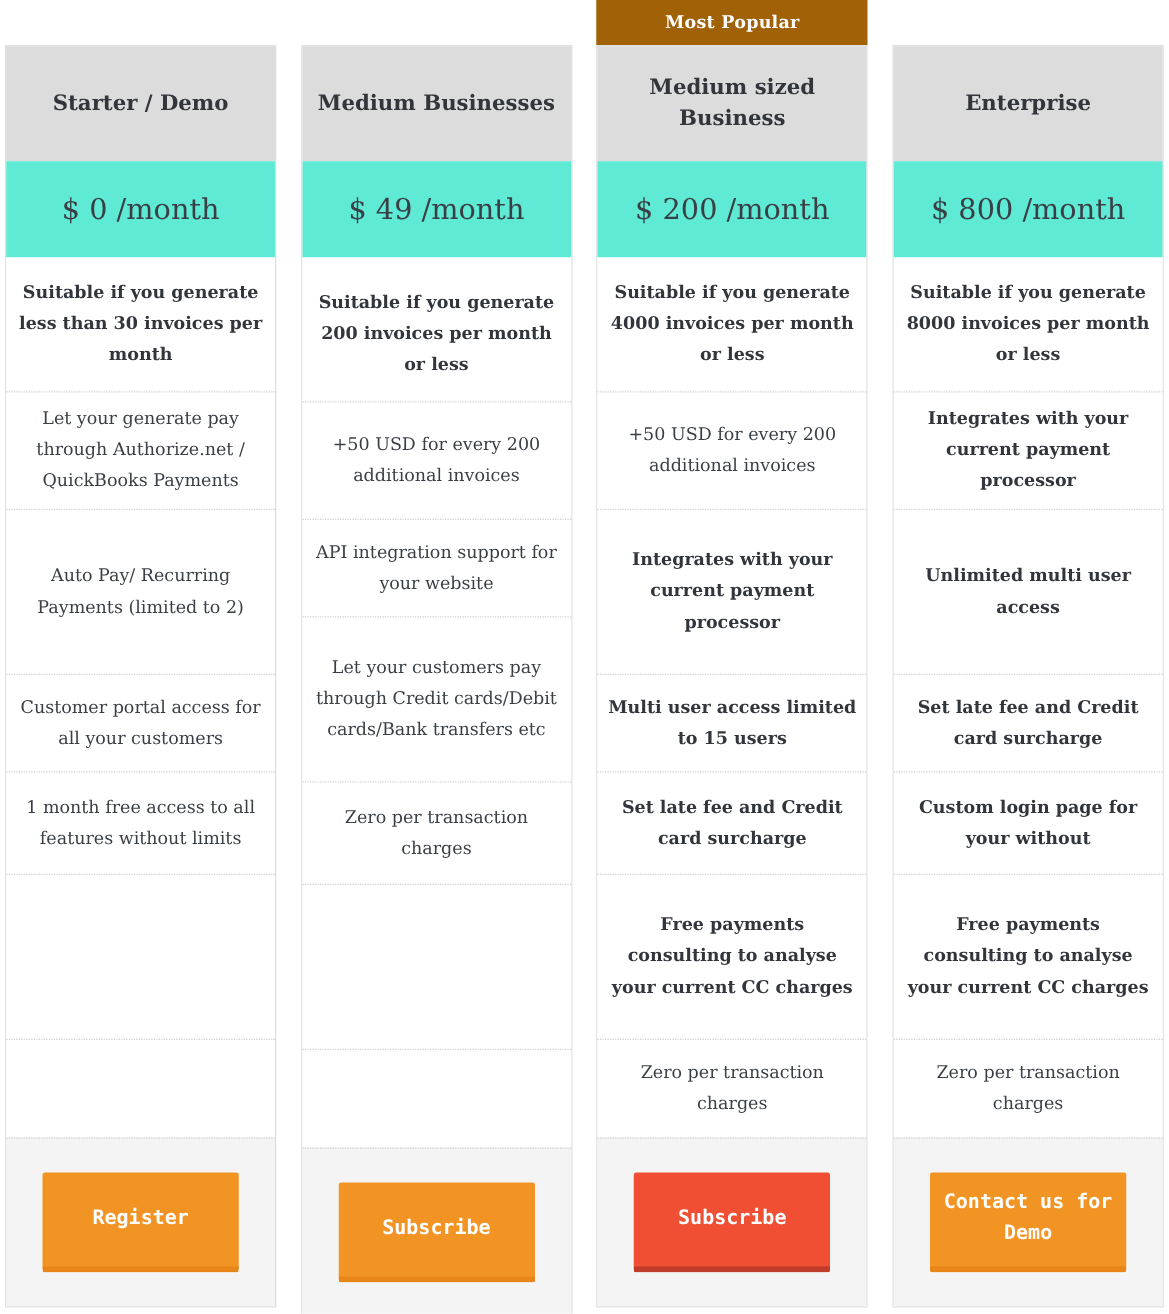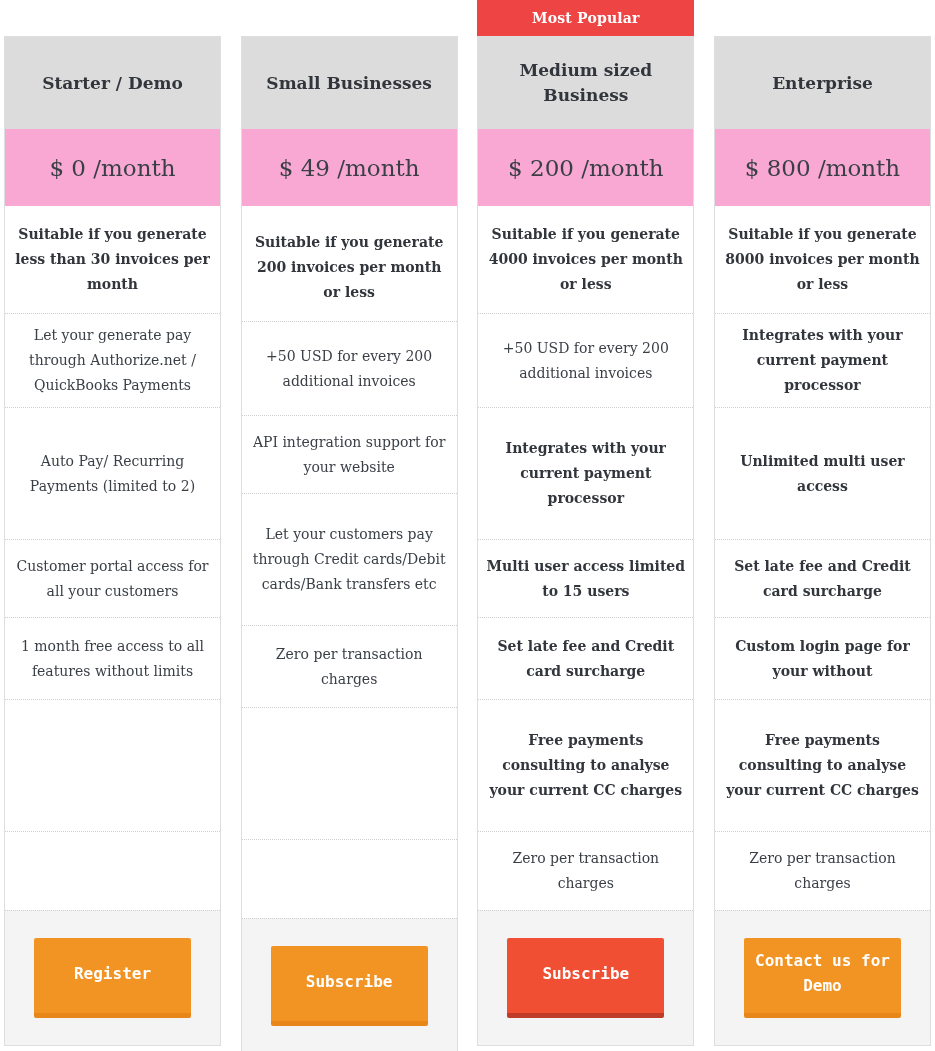--- a/index.html
+++ b/index.html
@@ -46,21 +46,21 @@
   
   .banner-slot {
     height: 36px;
     width: 100%;
     box-sizing: border-box;
   }
 
   .popular-banner {
     height: 36px;
     width: 100%;
-    background: #ef4444;
+    background: #a16207;
     color: #ffffff;
     font-family: "DejaVu Serif", "Liberation Serif", serif;
     font-weight: bold;
     font-size: 14px;
     letter-spacing: 0.2px;
     display: flex;
     align-items: center;
     justify-content: center;
     box-sizing: border-box;
   }
@@ -86,21 +86,21 @@
   }
   .plan-head-title {
     font-family: "DejaVu Serif", "Liberation Serif", serif;
     font-weight: bold;
     font-size: 17px;
     line-height: 25px;
     color: #32363c;
   }
 
   .plan-price {
-    background: #f9a8d4;
+    background: #5eead4;
     height: 77px;
     display: flex;
     align-items: center;
     justify-content: center;
     text-align: center;
     box-sizing: border-box;
   }
   .plan-price-text {
     font-family: "DejaVu Serif", "Liberation Serif", serif;
     font-weight: normal;
@@ -214,21 +214,21 @@
           </div>
           <div class="plan-foot">
             <button class="cta-button cta-orange">Register</button>
           </div>
         </div>
       </div>
       <div class="plan-col">
         <div class="banner-slot"></div>
         <div class="plan-card">
           <div class="plan-head">
-            <div class="plan-head-title">Small Businesses</div>
+            <div class="plan-head-title">Medium Businesses</div>
           </div>
           <div class="plan-price">
             <div class="plan-price-text">$ 49 /month</div>
           </div>
           <div class="features">
             <div class="feature-row bold" style="height: 107px; margin-top: 8px;">
               <span class="feature-text">Suitable if you generate 200 invoices per month or less</span>
             </div>
             <div class="feature-row" style="height: 94px;">
               <span class="feature-text">+50 USD for every 200 additional invoices</span>

